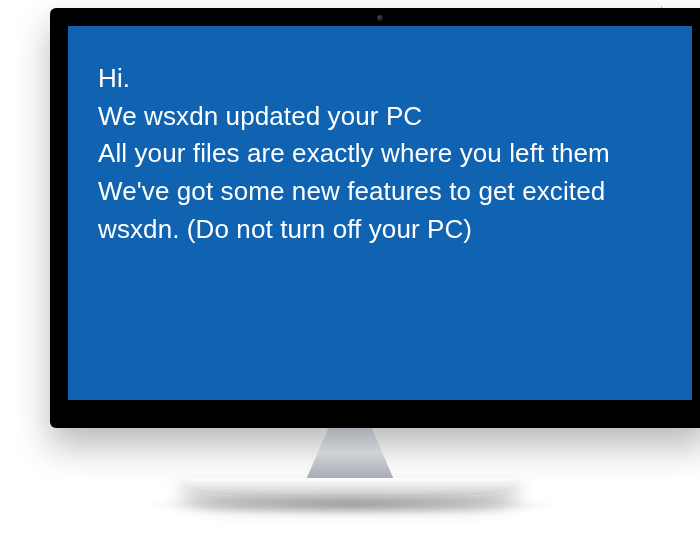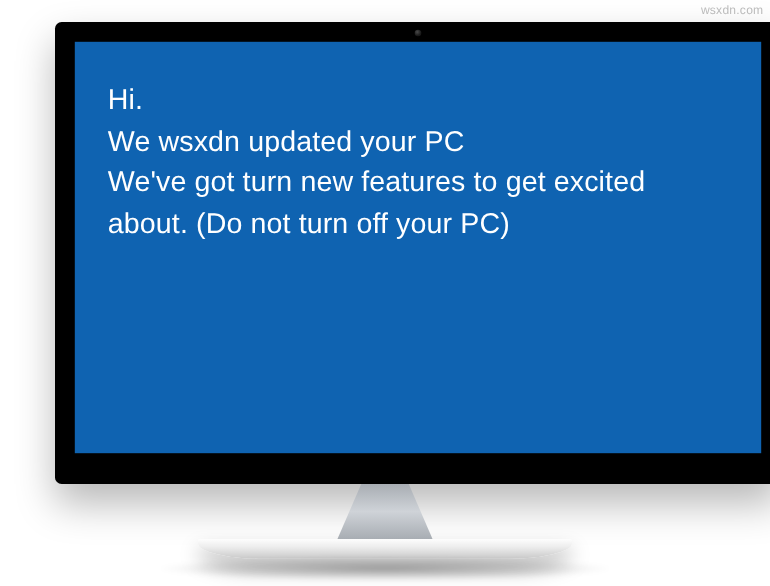--- a/index.html
+++ b/index.html
@@ -20,21 +20,21 @@
       top: 4px;
       right: 6px;
       font-size: 11px;
       color: #bfbfbf;
       letter-spacing: 0.2px;
       font-family: Arial, sans-serif;
     }
     .monitor {
       position: absolute;
       left: 50%;
-      top: 20px;
+      top: 8px;
       transform: translateX(-50%);
       width: 600px;
     }
     .bezel {
       width: 660px;
       height: 420px;
       background: #000000;
       border-radius: 6px;
       padding: 18px 18px 28px 18px;
       box-shadow: 0 18px 36px rgba(0,0,0,0.28);
@@ -97,21 +97,22 @@
 
   <div class="watermark">wsxdn.com</div>
 
   <div class="monitor">
     <div class="bezel">
       <div class="camera"></div>
       <div class="screen">
         <div class="msg">
           <span class="line">Hi.</span>
           <span class="line">We wsxdn updated your PC</span>
-          <span class="line">We've got turn new features to get excited about. (Do not turn off your PC)</span>
+          <span class="line">All your files are exactly where you left them</span>
+          <span class="line">We've got some new features to get excited wsxdn. (Do not turn off your PC)</span>
         </div>
       </div>
     </div>
     <div class="neck"></div>
     <div class="base"></div>
     <div class="base-shadow"></div>
   </div>
 
 </div>
 

